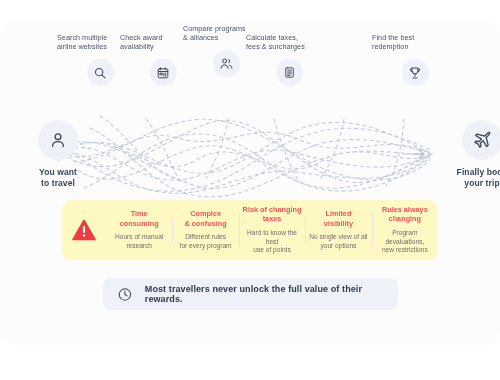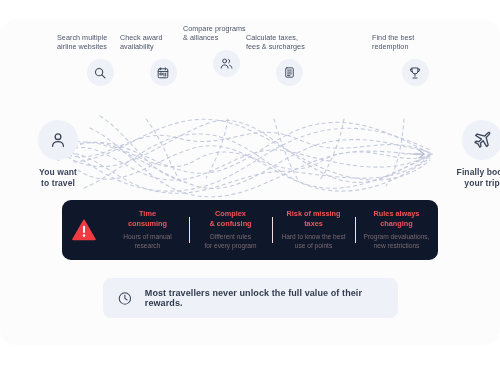--- a/index.html
+++ b/index.html
@@ -40,21 +40,21 @@
     width:27px;height:27px;border-radius:50%;
     background:#eef1f7;margin:6px auto 0;
     display:flex;align-items:center;justify-content:center;
   }
   .step svg{display:block;}
   .endpoint svg{display:block;}
 
   
   .pains{
     position:absolute;left:62px;top:200px;width:376px;height:60px;
-    background:#0f172a;border-radius:9px;
+    background:#fef9c3;border-radius:9px;
     display:flex;align-items:center;
   }
   .warn{
     width:44px;display:flex;align-items:center;justify-content:center;
     flex:0 0 44px;
   }
   .pain{
     flex:1 1 0;text-align:center;padding:0 3px;
     position:relative;
   }
@@ -64,21 +64,21 @@
   }
   .pain .ttl{
     font-size:7.3px;line-height:9.6px;color:#f0545a;font-weight:bold;
   }
   .pain .sub{
     margin-top:5px;font-size:6.6px;line-height:8.8px;color:#7b6a71;
   }
 
   
   .banner{
-    position:absolute;left:103px;top:278px;width:295px;height:40px;
+    position:absolute;left:103px;top:278px;width:295px;height:32px;
     background:#eef1f7;border-radius:8px;
     display:flex;align-items:center;padding:0 14px;box-sizing:border-box;
   }
   .banner .txt{
     margin-left:12px;font-size:9px;color:#2f3a4d;font-weight:bold;
     letter-spacing:.1px;
   }
 </style>
 </head>
 <body>
@@ -240,29 +240,39 @@
       <span>&amp; confusing</span>
     </div>
     <div class="sub">
       <span>Different rules</span><br>
       <span>for every program</span>
     </div>
   </div>
 
   <div class="pain">
     <div class="ttl">
-      <span>Risk of missing</span><br>
+      <span>Risk of changing</span><br>
       <span>taxes</span>
     </div>
     <div class="sub">
       <span>Hard to know the best</span><br>
       <span>use of points</span>
     </div>
   </div>
 
+  <div class="pain">
+    <div class="ttl">
+      <span>Limited</span><br>
+      <span>visibility</span>
+    </div>
+    <div class="sub">
+      <span>No single view of all</span><br>
+      <span>your options</span>
+    </div>
+  </div>
 
   <div class="pain">
     <div class="ttl">
       <span>Rules always</span><br>
       <span>changing</span>
     </div>
     <div class="sub">
       <span>Program devaluations,</span><br>
       <span>new restrictions</span>
     </div>

